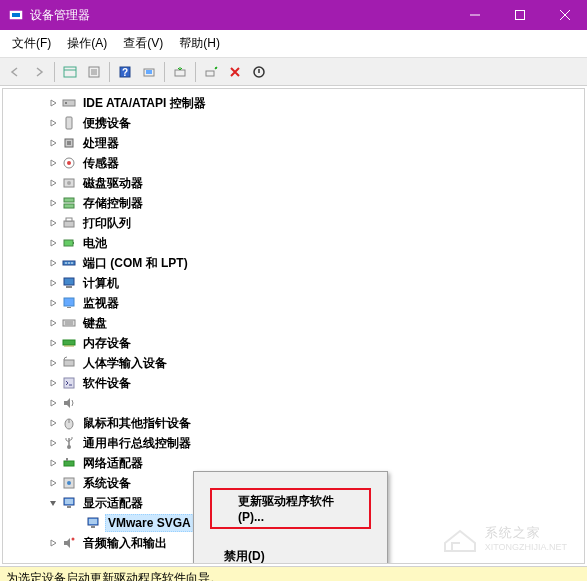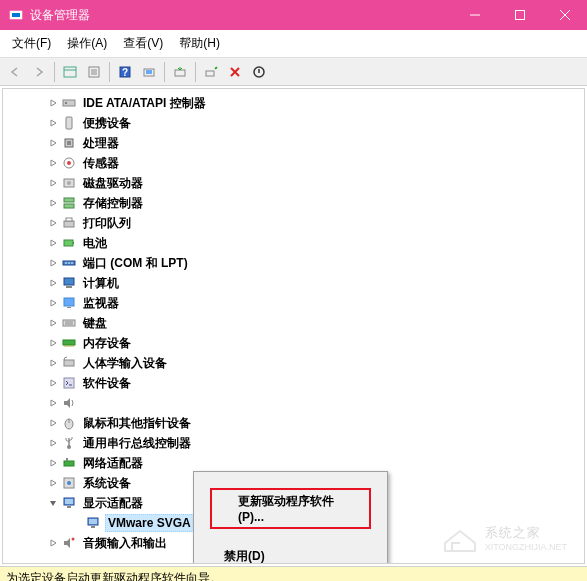--- a/index.html
+++ b/index.html
@@ -1,18 +1,18 @@
 <!DOCTYPE html>
 <html><head>
 <meta charset="utf-8">
 <style>
 * { margin: 0; padding: 0; box-sizing: border-box; font-family: "Microsoft YaHei", "SimSun", sans-serif; }
 body { width: 587px; height: 581px; overflow: hidden; background: #fff; position: relative; }
 
-.titlebar { height: 30px; background: #ec4899; color: #fff; display: flex; align-items: center; padding-left: 8px; }
+.titlebar { height: 30px; background: #a21caf; color: #fff; display: flex; align-items: center; padding-left: 8px; }
 .titlebar-icon { width: 16px; height: 16px; margin-right: 6px; display: inline-flex; align-items: center; }
 .titlebar-text { font-size: 12px; flex: 1; }
 .titlebar-btns { display: flex; }
 .titlebar-btn { width: 45px; height: 30px; display: flex; align-items: center; justify-content: center; color: #fff; }
 .titlebar-btn.close { background: transparent; }
 
 .menubar { height: 28px; background: #fff; border-bottom: 1px solid #e0e0e0; display: flex; align-items: center; padding-left: 4px; font-size: 12px; }
 .menu-item { padding: 2px 8px; }
 
 .toolbar { height: 28px; background: #f0f0f0; border-bottom: 1px solid #d0d0d0; display: flex; align-items: center; padding: 0 4px; gap: 2px; }

